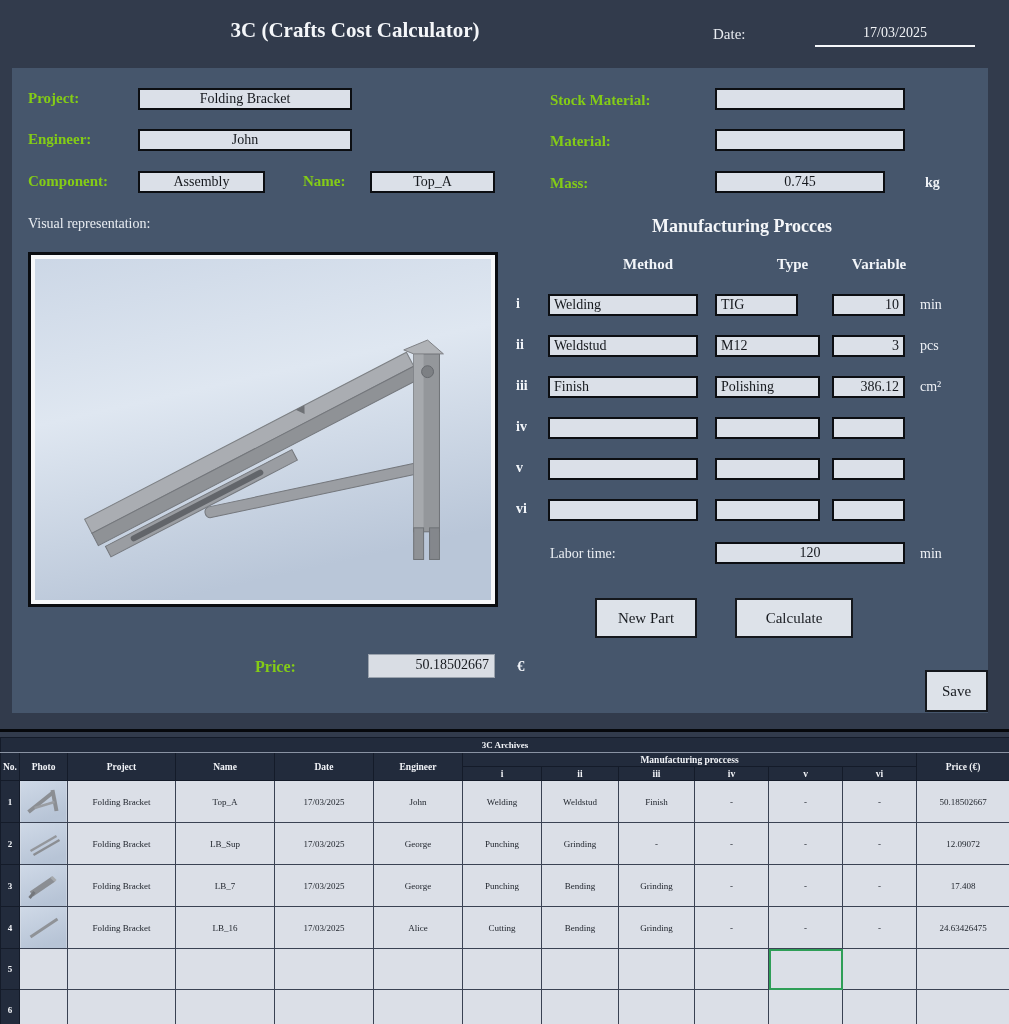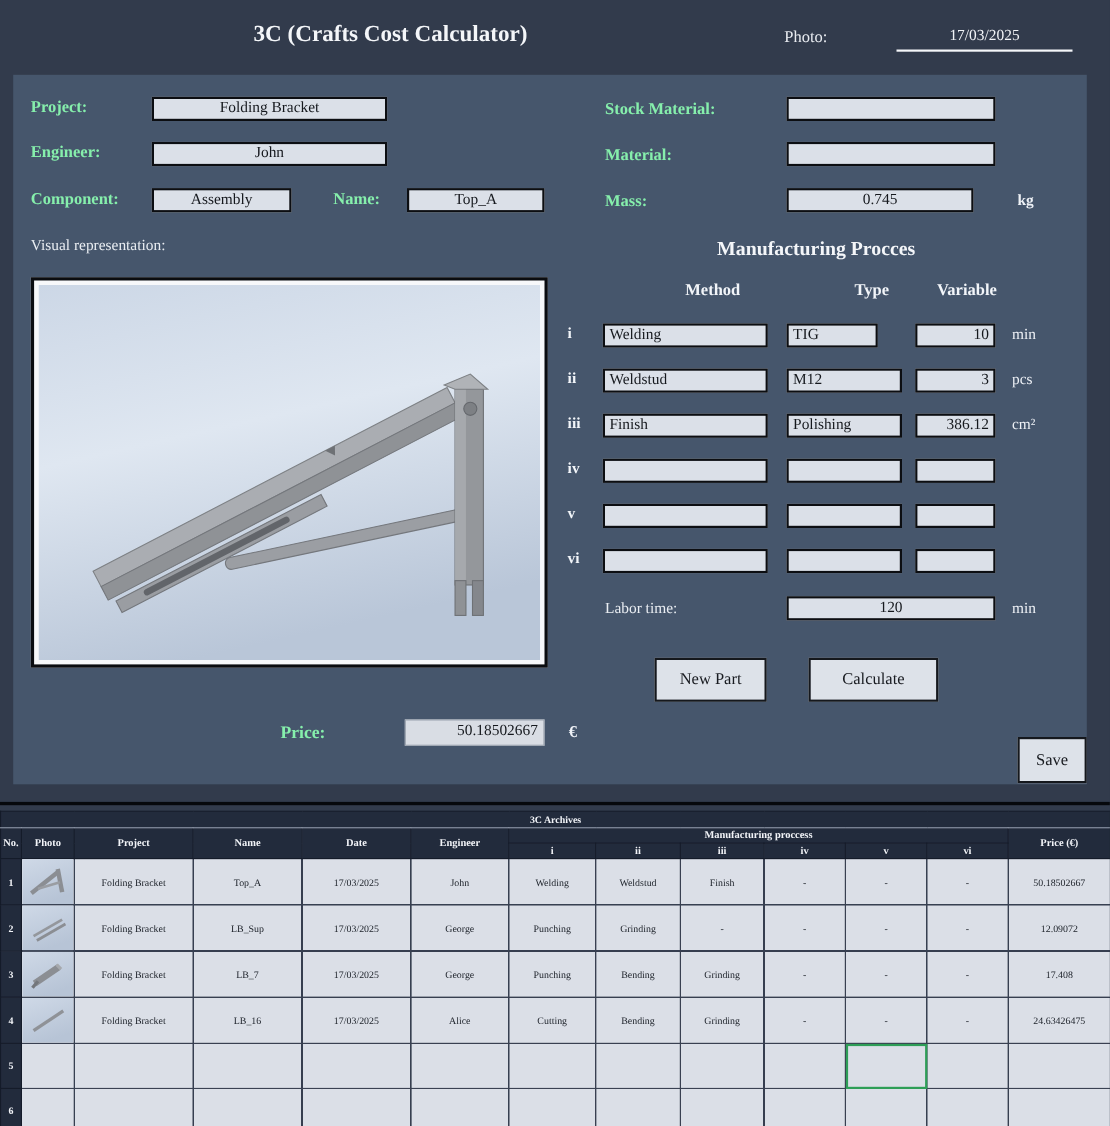--- a/index.html
+++ b/index.html
@@ -12,21 +12,21 @@
   .topbar { position:absolute; left:0; top:0; width:1009px; height:80px; background:#323b4c; }
   .title { position:absolute; left:180px; top:18px; width:350px; text-align:center;
            color:#f4f6f9; font-size:21px; font-weight:bold; }
   .date-label { position:absolute; left:713px; top:26px; color:#e8ebf0; font-size:15px; }
   .date-value { position:absolute; left:815px; top:25px; width:160px; text-align:center;
                 color:#f2f4f7; font-size:14px; border-bottom:2px solid #f5f7fa; padding-bottom:4px; }
 
   
   .panel { position:absolute; left:12px; top:68px; width:976px; height:645px; background:#46566c; }
 
-  .lbl  { position:absolute; color:#86efac; font-size:15px; font-weight:bold; white-space:nowrap; }
+  .lbl  { position:absolute; color:#84cc16; font-size:15px; font-weight:bold; white-space:nowrap; }
   .lbl2 { position:absolute; color:#e9edf2; font-size:14px; white-space:nowrap; }
 
   .inp { position:absolute; height:22px; background:#dbe0e8; border:2px solid #0c0e12;
          font-size:14px; color:#15181d; line-height:18px; overflow:hidden; }
   .inp.center { text-align:center; }
   .inp.left   { text-align:left; padding-left:4px; }
   .inp.right  { text-align:right; padding-right:4px; }
 
   .unit { position:absolute; color:#eef1f6; font-size:14px; font-weight:bold; }
 
@@ -62,21 +62,21 @@
   td.photo-cell .thumb { width:100%; height:41px; display:block; }
   td.sel { outline:2px solid #2e9e57; outline-offset:-2px; }
 </style>
 </head>
 <body>
 
 <div id="app">
 
   <div class="topbar">
     <div class="title">3C (Crafts Cost Calculator)</div>
-    <div class="date-label">Photo:</div>
+    <div class="date-label">Date:</div>
     <div class="date-value">17/03/2025</div>
   </div>
 
   <div class="panel">
 
     <div class="lbl" style="left:16px;top:22px">Project:</div>
     <div class="inp center" style="left:126px;top:20px;width:214px">Folding Bracket</div>
 
     <div class="lbl" style="left:16px;top:63px">Engineer:</div>
     <div class="inp center" style="left:126px;top:61px;width:214px">John</div>

